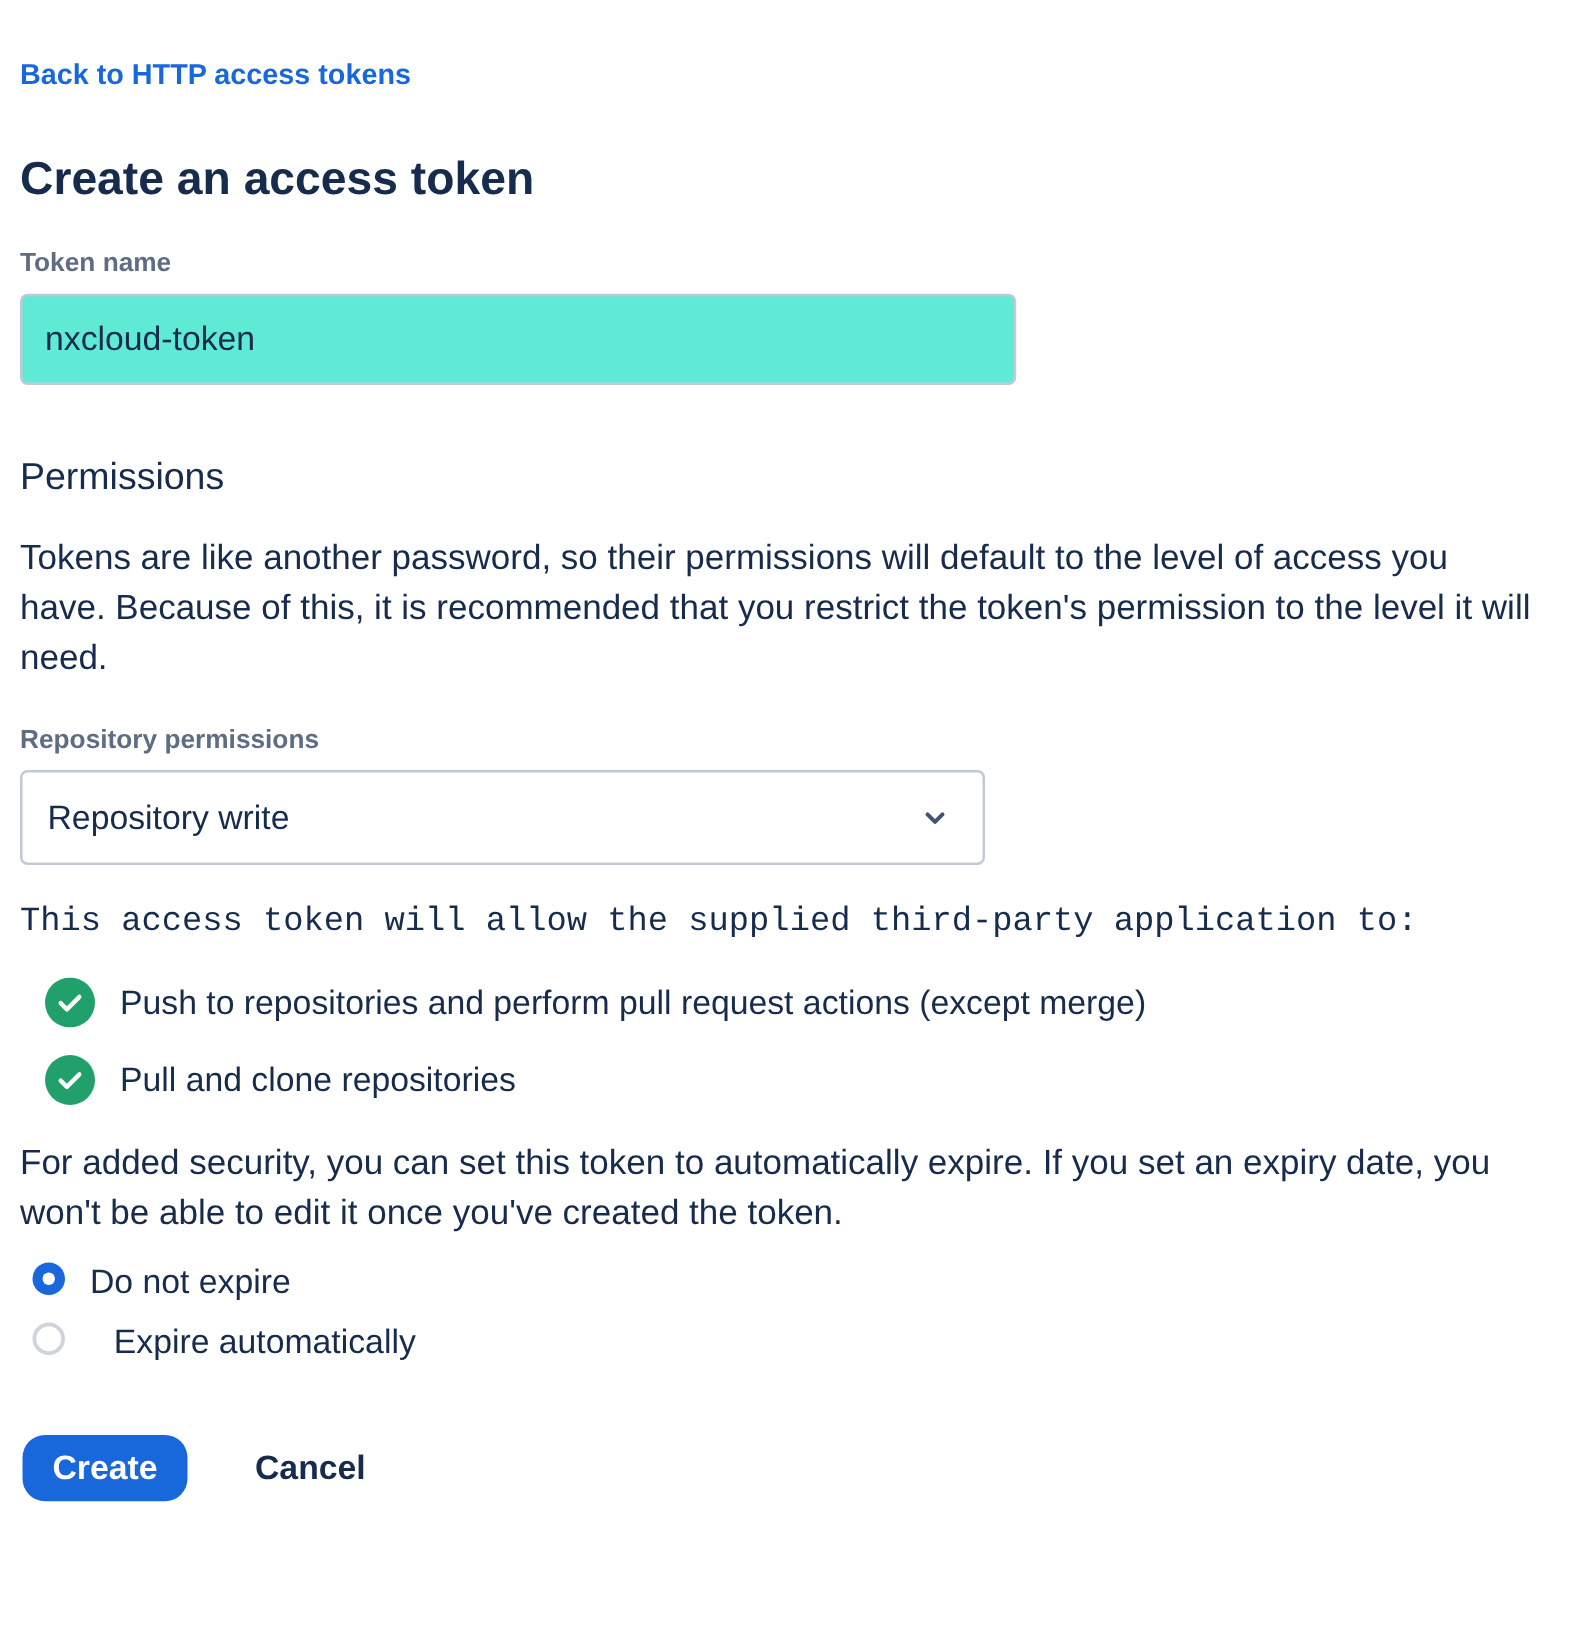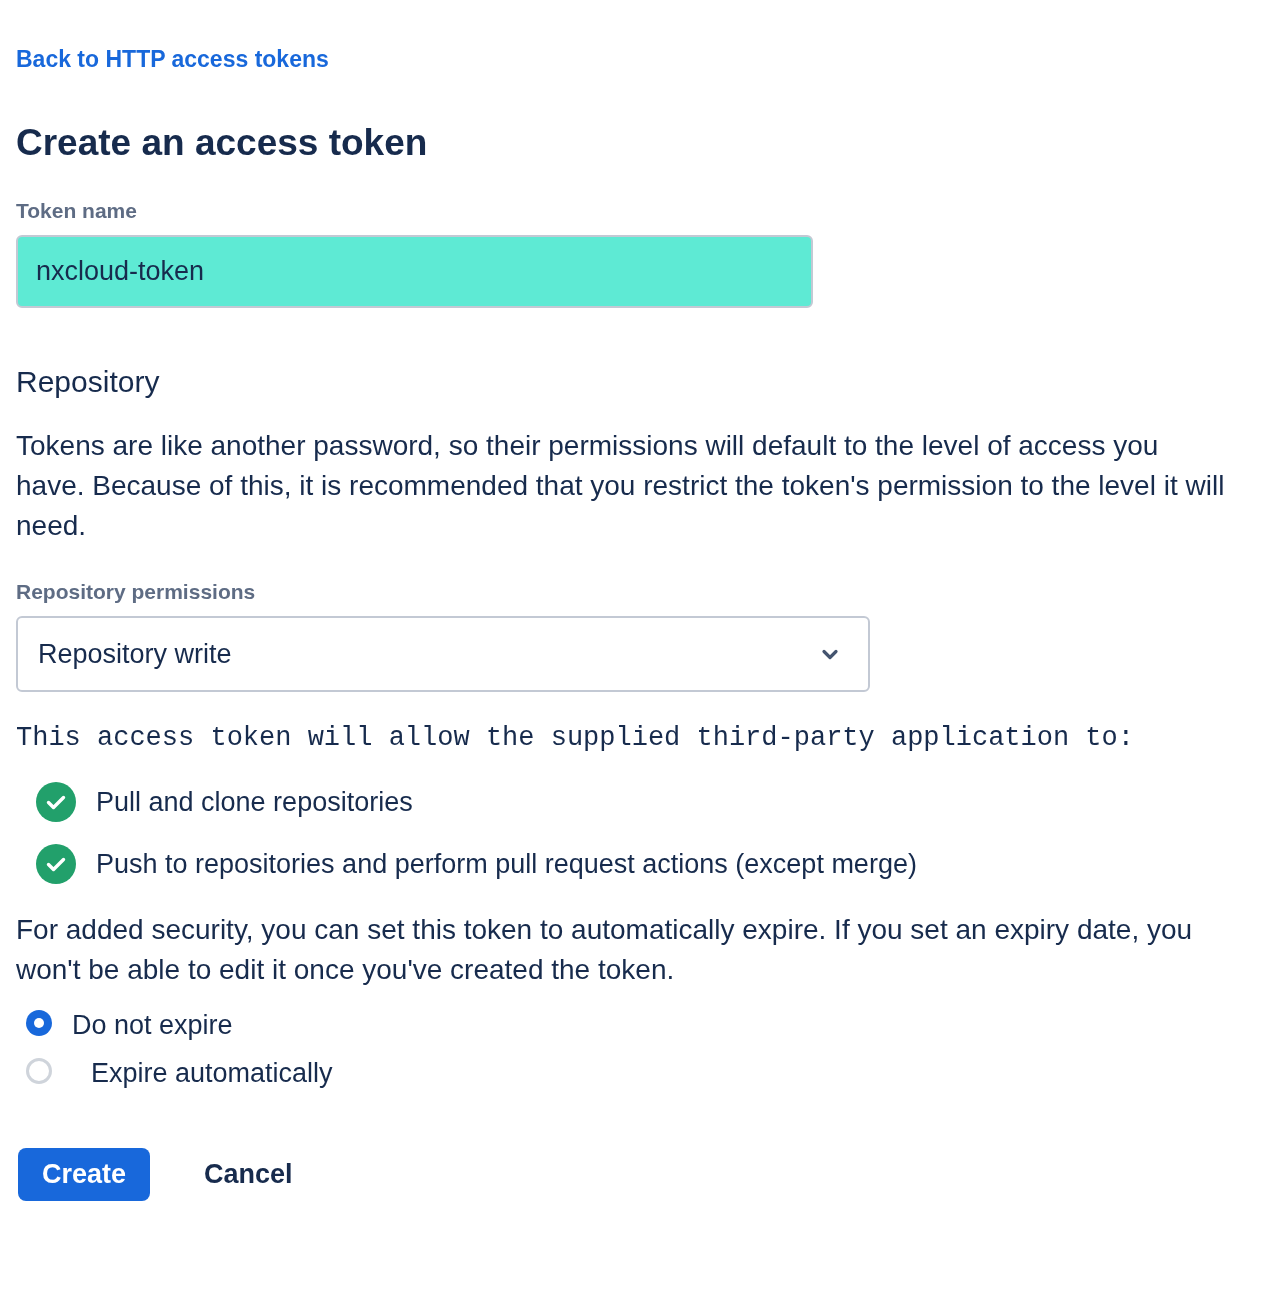--- a/index.html
+++ b/index.html
@@ -75,21 +75,21 @@
     margin:26px 0 0 0;
     font-size:28px;
     line-height:40px;
     color:var(--heading-navy,#172B4D);
   }
   p.permissions-desc{max-width:1212px;}
   p.expiry-desc{max-width:1190px;}
 
   .select-box{
     margin-top:12px;
-    width:854px;
+    width:772px;
     height:76px;
     border:2px solid var(--border-gray,#C3C9D4);
     border-radius:6px;
     background:#fff;
     display:flex;
     align-items:center;
     justify-content:space-between;
     padding:0 24px 0 20px;
     cursor:pointer;
   }
@@ -180,21 +180,21 @@
   .actions{
     margin-top:58px;
     display:flex;
     align-items:center;
   }
   .create-button{
     width:132px;
     height:53px;
     margin-left:2px;
     border:none;
-    border-radius:8px;
+    border-radius:18px;
     background:var(--primary-blue,#1868DB);
     color:#FFFFFF;
     font-family:"Liberation Sans", sans-serif;
     font-size:27px;
     font-weight:600;
     cursor:pointer;
   }
   .cancel-button{
     margin-left:42px;
     background:transparent;
@@ -213,49 +213,49 @@
 <div class="page">
 
   <a class="back-link" href="#">Back to HTTP access tokens</a>
 
   <h1 class="page-title">Create an access token</h1>
 
   <label class="field-label">Token name</label>
 
   <input class="text-input" type="text" value="nxcloud-token" style="">
 
-  <h2 class="section-heading">Repository</h2>
+  <h2 class="section-heading">Permissions</h2>
 
   <p class="body-text permissions-desc">Tokens are like another password, so their permissions will default to the level of access you have. Because of this, it is recommended that you restrict the token's permission to the level it will need.</p>
 
   <label class="field-label">Repository permissions</label>
 
   <div class="select-box">
     <span class="select-value">Repository write</span>
     <svg class="chevron-svg" viewBox="0 0 28 28">
       <path d="M8 11.5 L14 17.5 L20 11.5"></path>
     </svg>
   </div>
 
   <p class="allow-intro">This access token will allow the supplied third-party application to:</p>
 
   <ul class="capability-list">
     <li>
       <svg class="check-svg" viewBox="0 0 40 40">
         <circle cx="20" cy="20" r="20"></circle>
         <path d="M12.5 20.5 L17.5 25.5 L27.5 15.5"></path>
       </svg>
-      <span class="capability-text">Pull and clone repositories</span>
+      <span class="capability-text">Push to repositories and perform pull request actions (except merge)</span>
     </li>
     <li>
       <svg class="check-svg" viewBox="0 0 40 40">
         <circle cx="20" cy="20" r="20"></circle>
         <path d="M12.5 20.5 L17.5 25.5 L27.5 15.5"></path>
       </svg>
-      <span class="capability-text">Push to repositories and perform pull request actions (except merge)</span>
+      <span class="capability-text">Pull and clone repositories</span>
     </li>
   </ul>
 
 
   <p class="body-text expiry-desc">For added security, you can set this token to automatically expire. If you set an expiry date, you won't be able to edit it once you've created the token.</p>
 
   <div class="radio-group">
     <div class="radio-row">
       <span class="radio-circle checked"></span>
       <span class="radio-label">Do not expire</span>

